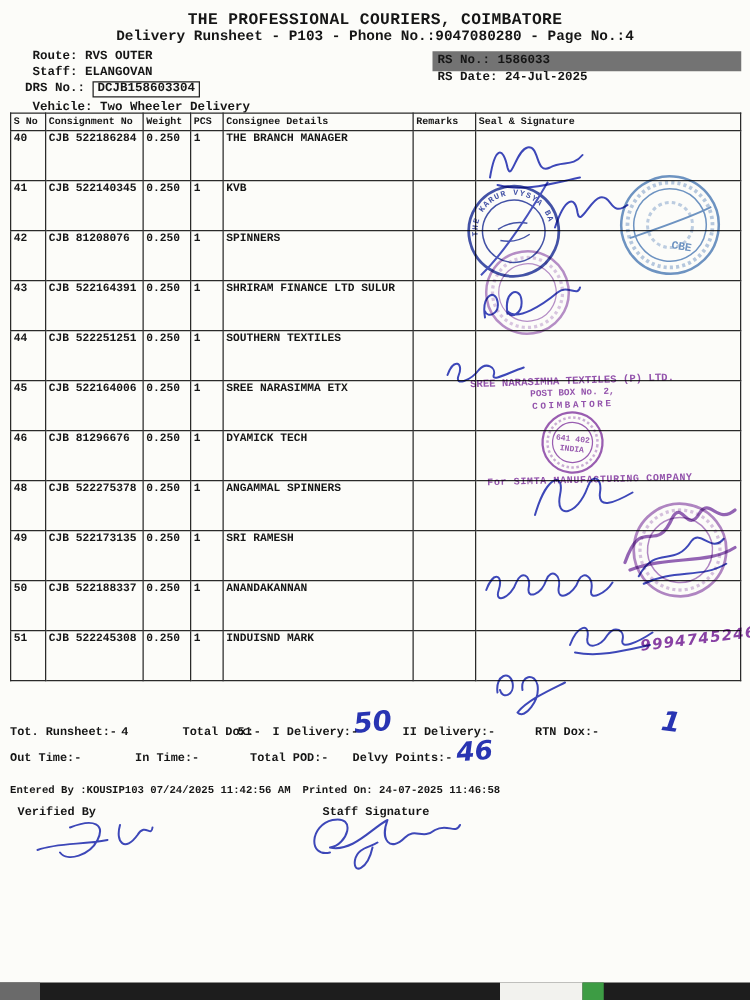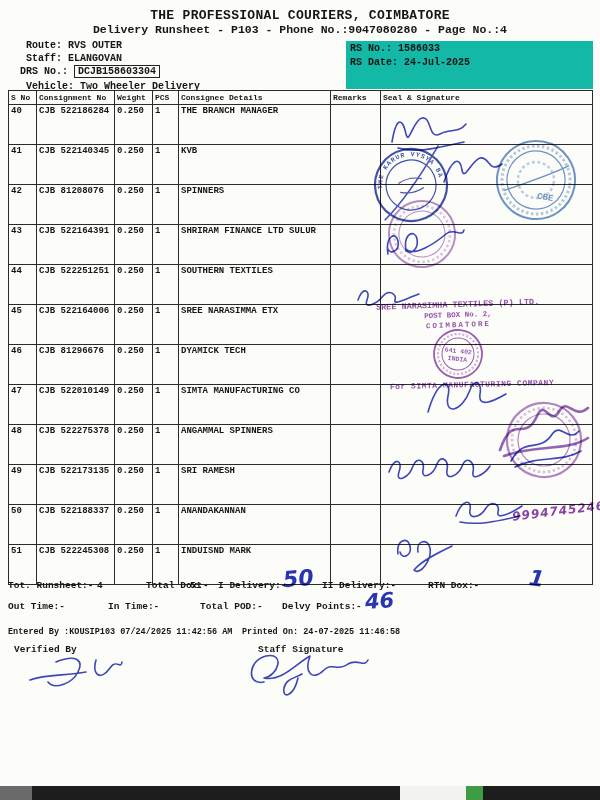--- a/index.html
+++ b/index.html
@@ -2,21 +2,21 @@
 <html><head>
 <meta charset="utf-8">
 <style>
   html,body{margin:0;padding:0;background:#9a9a9a;}
   .page{position:relative;width:600px;height:800px;background:#fcfcf9;overflow:hidden;
         font-family:"Liberation Mono","DejaVu Sans Mono",monospace;font-weight:bold;color:#161616;}
   .abs{position:absolute;white-space:nowrap;}
   .title{top:8px;left:0;width:100%;text-align:center;font-size:13px;letter-spacing:.3px;}
   .subtitle{top:23px;left:0;width:100%;text-align:center;font-size:11.5px;}
   .info{font-size:10px;margin-left:12px;}
-  .rs-panel{position:absolute;left:346px;top:41px;width:247px;height:48px;background:#14b8a6;
+  .rs-panel{position:absolute;left:346px;top:41px;width:247px;height:16px;background:#737373;
             font-size:10px;padding:1px 4px;box-sizing:border-box;line-height:14px;}
   .drs-boxed{border:1.5px solid #222;padding:0 3px;}
   table.runsheet{position:absolute;top:90px;left:8px;width:584px;border-collapse:collapse;table-layout:fixed;}
   table.runsheet th{border:1px solid #2a2a2a;font-size:8px;text-align:left;padding:1px 2px;height:11px;
                     font-weight:bold;overflow:hidden;}
   table.runsheet td{border:1px solid #2a2a2a;font-size:9px;vertical-align:top;text-align:left;
                     padding:1px 2px;height:37px;overflow:hidden;}
   .stamp{position:absolute;mix-blend-mode:multiply;}
   .stamp svg{overflow:visible;display:block;}
   .sig{position:absolute;mix-blend-mode:multiply;overflow:visible;}
@@ -147,29 +147,20 @@
         <tr>
           <td>46</td>
           <td>CJB 81296676</td>
           <td>0.250</td>
           <td>1</td>
           <td>DYAMICK TECH</td>
           <td></td>
           <td></td>
         </tr>
         <tr>
-          <td>47</td>
-          <td>CJB 522010149</td>
-          <td>0.250</td>
-          <td>1</td>
-          <td>SIMTA MANUFACTURING CO</td>
-          <td></td>
-          <td></td>
-        </tr>
-        <tr>
           <td>48</td>
           <td>CJB 522275378</td>
           <td>0.250</td>
           <td>1</td>
           <td>ANGAMMAL SPINNERS</td>
           <td></td>
           <td></td>
         </tr>
         <tr>
           <td>49</td>

